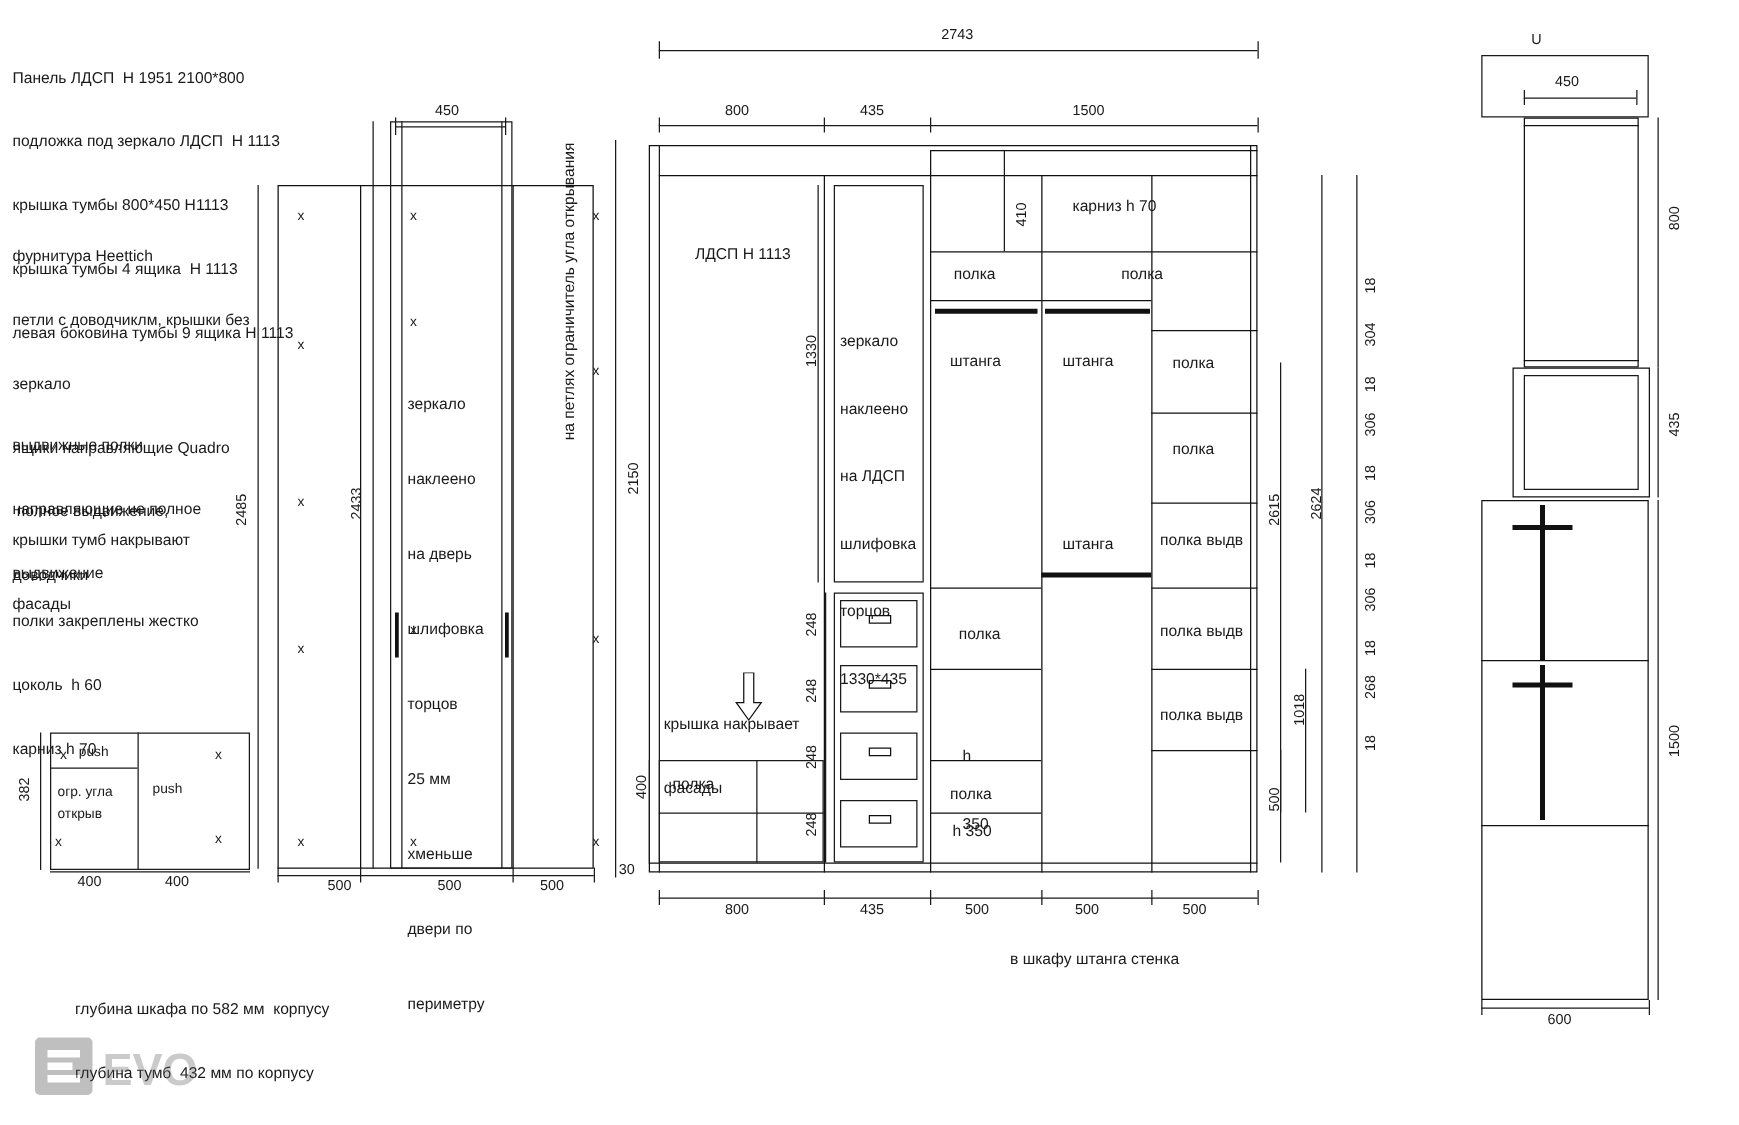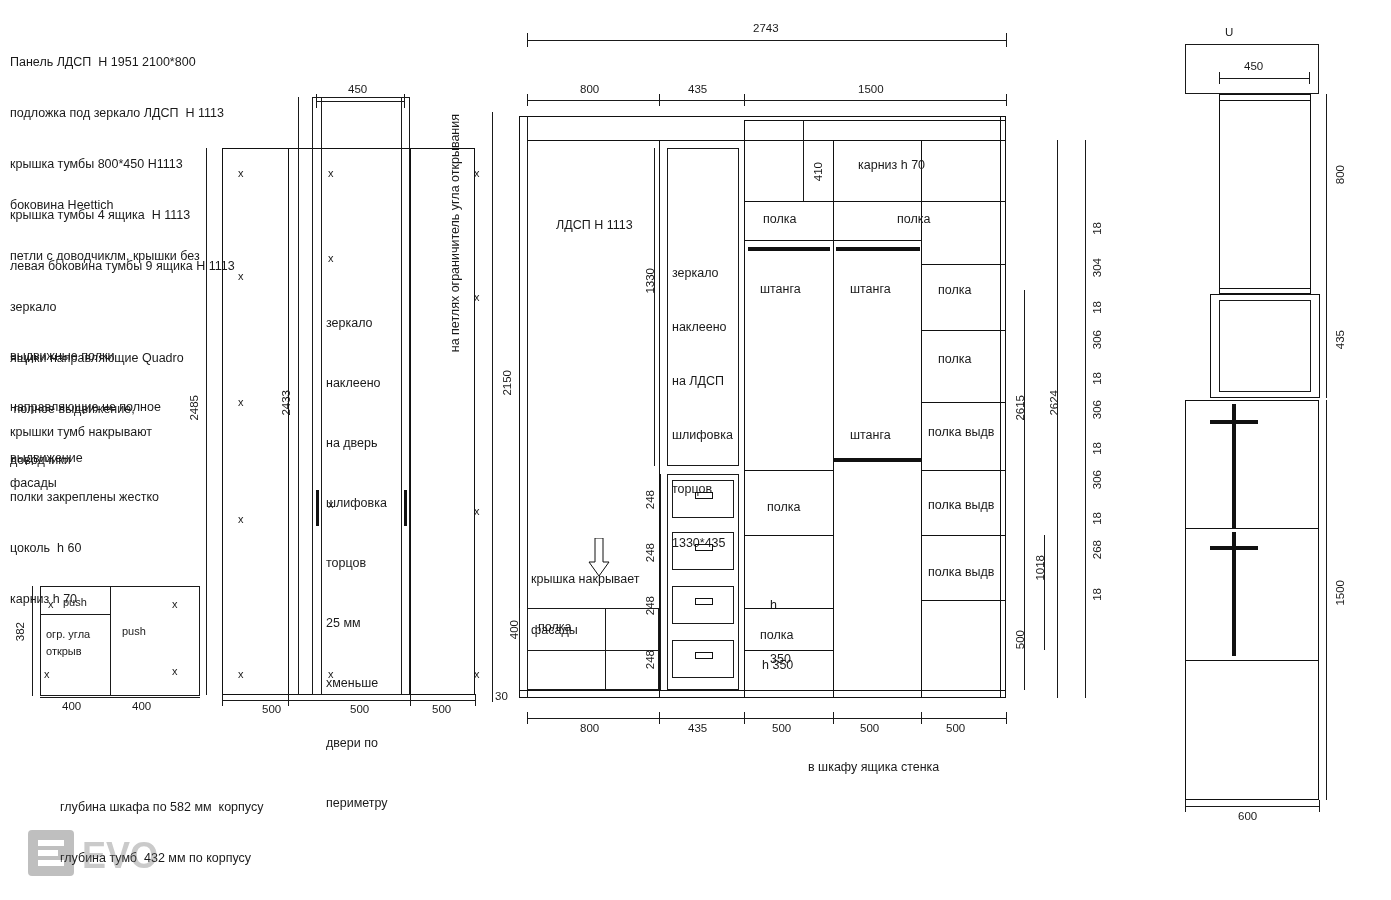--- a/index.html
+++ b/index.html
@@ -30,21 +30,21 @@
 
 <div class="abs notes" style="left:10px;top:20px;">
   <div>Панель ЛДСП  Н 1951 2100*800</div>
   <div>подложка под зеркало ЛДСП  Н 1113</div>
   <div>крышка тумбы 800*450 H1113</div>
   <div>крышка тумбы 4 ящика  Н 1113</div>
   <div>левая боковина тумбы 9 ящика Н 1113</div>
 </div>
 
 <div class="abs notes" style="left:10px;top:163px;">
-  <div>боковина Heettich</div>
+  <div>фурнитура Heettich</div>
   <div>петли с доводчиклм, крышки без</div>
   <div>зеркало</div>
   <div>ящики направляющие Quadro</div>
   <div> полное выдвижение,</div>
   <div>доводчики</div>
 </div>
 
 <div class="abs notes" style="left:10px;top:314px;">
   <div>выдвижные полки</div>
   <div>направляющие не полное</div>
@@ -173,21 +173,21 @@
 
 <div class="line hl" style="left:527px;top:140px;width:479px;background:#111;"></div>
 <div class="line hl" style="left:744px;top:120px;width:262px;background:#111;"></div>
 <div class="line hl" style="left:744px;top:201px;width:262px;background:#111;"></div>
 <div class="line hl" style="left:519px;top:690px;width:487px;background:#111;"></div>
 
 <div class="abs txt" style="left:858px;top:158px;">карниз h 70</div>
 <div class="abs dim vert" style="left:812px;top:162px;">410</div>
 <div class="line vl" style="left:803px;top:120px;height:81px;"></div>
 
-<div class="abs txt" style="left:556px;top:218px;text-align:right;">ЛДСП Н 1113</div>
+<div class="abs txt" style="left:556px;top:196px;text-align:right;">ЛДСП Н 1113</div>
 
 <div class="box" style="left:667px;top:148px;width:72px;height:318px;"></div>
 <div class="abs txt" style="left:672px;top:228px;line-height:18px;">
   <div>зеркало</div>
   <div>наклеено</div>
   <div>на ЛДСП</div>
   <div>шлифовка</div>
   <div>торцов</div>
   <div>1330*435</div>
 </div>
@@ -294,21 +294,21 @@
 <div class="line vl" style="left:744px;top:712px;height:12px;"></div>
 <div class="line vl" style="left:833px;top:712px;height:12px;"></div>
 <div class="line vl" style="left:921px;top:712px;height:12px;"></div>
 <div class="line vl" style="left:1006px;top:712px;height:12px;"></div>
 <div class="abs dim" style="left:580px;top:722px;">800</div>
 <div class="abs dim" style="left:688px;top:722px;">435</div>
 <div class="abs dim" style="left:772px;top:722px;">500</div>
 <div class="abs dim" style="left:860px;top:722px;">500</div>
 <div class="abs dim" style="left:946px;top:722px;">500</div>
 
-<div class="abs txt" style="left:808px;top:760px;">в шкафу ящика стенка</div>
+<div class="abs txt" style="left:808px;top:760px;">в шкафу штанга стенка</div>
 
 <div class="box" style="left:1185px;top:44px;width:134px;height:50px;"></div>
 <div class="abs dim" style="left:1225px;top:26px;">U</div>
 <div class="abs dim" style="left:1244px;top:60px;">450</div>
 <div class="line hl" style="left:1219px;top:78px;width:90px;"></div>
 <div class="line vl" style="left:1219px;top:72px;height:12px;"></div>
 <div class="line vl" style="left:1309px;top:72px;height:12px;"></div>
 
 <div class="boxthick" style="left:1219px;top:94px;width:92px;height:200px;"></div>
 <div class="line hl" style="left:1219px;top:100px;width:92px;background:#111;"></div>

